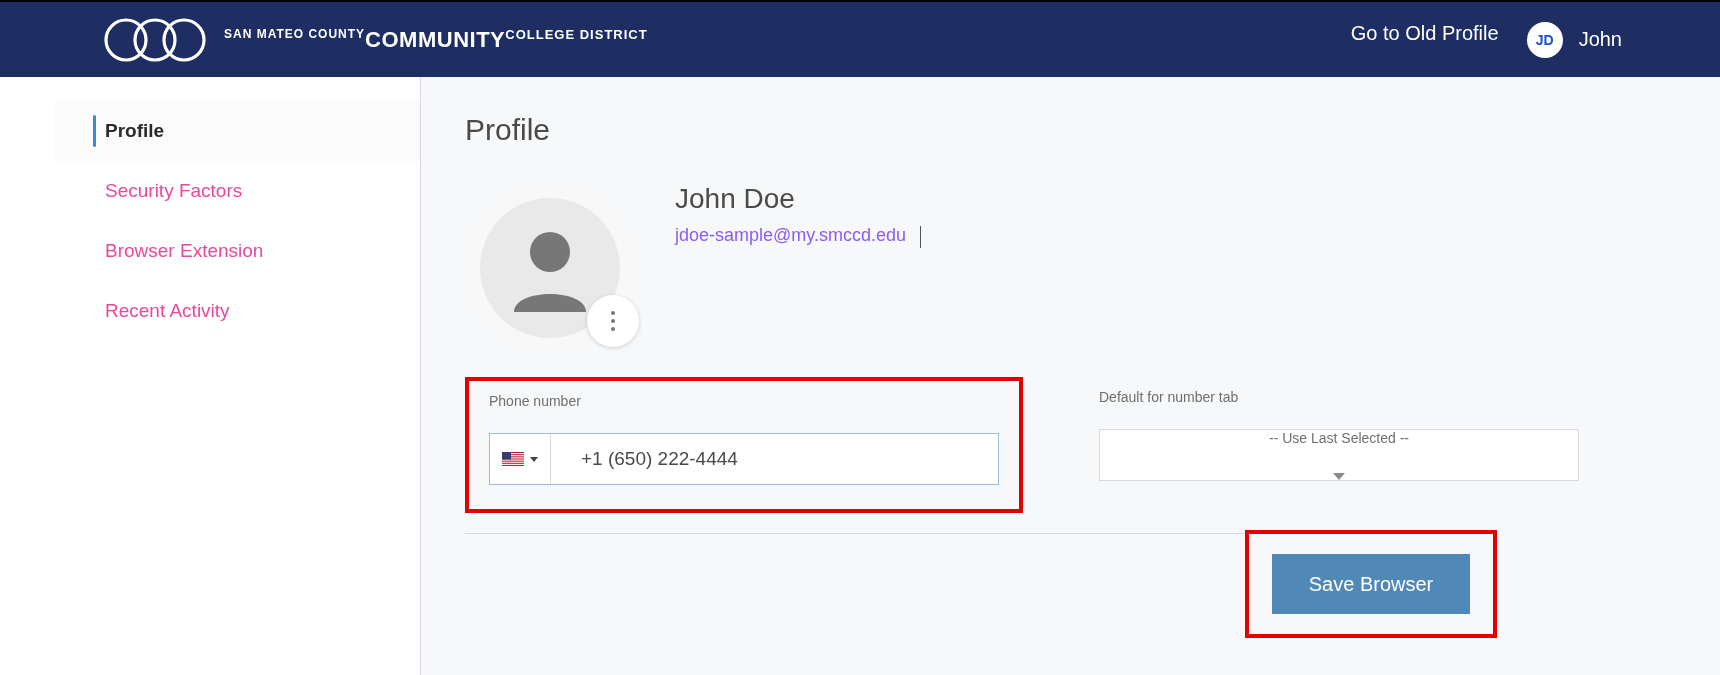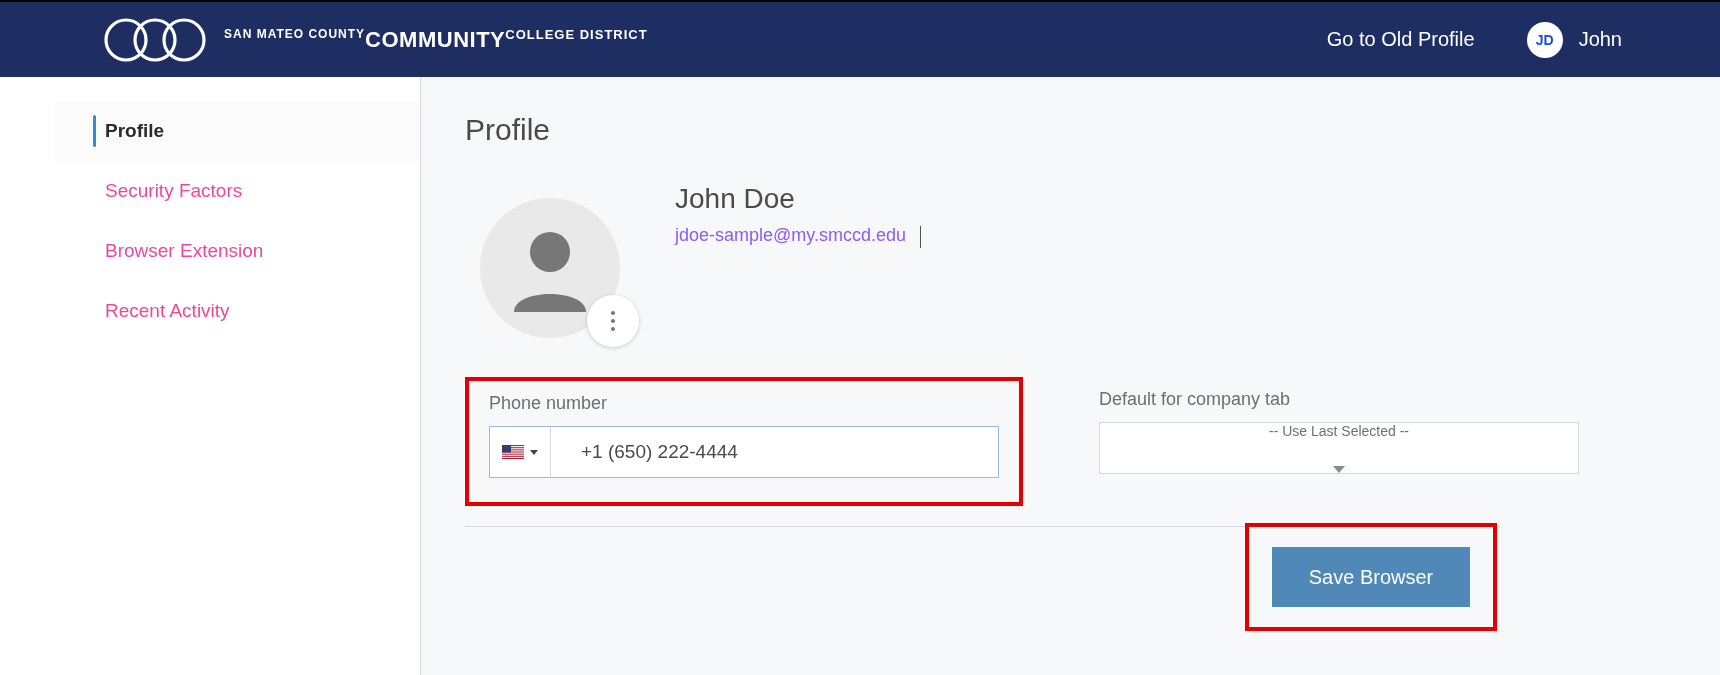--- a/index.html
+++ b/index.html
@@ -29,21 +29,21 @@
     align-items:center;
     padding:0 98px 0 100px;
   }
   .logo{display:flex;align-items:center;gap:14px;color:var(--white);}
   .logo-rings{width:110px;height:48px;}
   .logo-text{display:flex;flex-direction:row;line-height:1.05;}
   .lt-line1{font-size:12px;letter-spacing:1px;font-weight:600;}
   .lt-line2{font-size:22px;font-weight:700;letter-spacing:.5px;}
   .lt-line3{font-size:13px;letter-spacing:1px;font-weight:600;}
   .header-spacer{flex:1;}
-  .header-right{display:flex;align-items:center;gap:52px;color:var(--white);}
+  .header-right{display:flex;gap:28px;color:var(--white);}
   .old-profile-link{font-size:20px;}
   .avatar-chip{display:flex;align-items:center;gap:16px;}
   .avatar-circle{
     width:36px;height:36px;border-radius:50%;background:var(--white);
     color:#1d4ed8;display:flex;align-items:center;justify-content:center;
     font-size:14px;font-weight:600;
   }
   .avatar-name{font-size:20px;}
   
   .body{display:flex;height:calc(100% - 75px);}
@@ -90,21 +90,21 @@
   .profile-meta{display:flex;flex-direction:column;gap:10px;}
   .profile-name{font-size:28px;color:#4a4a4a;}
   .profile-email{font-size:18px;color:#8b5cf6;}
   .cursor-pipe{display:inline-block;width:1px;height:22px;background:#555;margin-left:10px;vertical-align:middle;}
   .form-row{display:flex;gap:76px;margin-top:0;}
   .highlight-box{
     border:4px solid var(--highlight);
     padding:12px 20px 24px 20px;
     width:510px;
   }
-  .field-label{font-size:18px;color:#6f6f6f;margin-bottom:12px;display:block;}
+  .field-label{font-size:14px;color:#6f6f6f;margin-bottom:24px;display:block;}
   .phone-field{
     display:flex;align-items:stretch;
     border:1px solid var(--field-blue);background:var(--white);height:50px;
   }
   .flag-btn{
     width:60px;border-right:1px solid var(--border);
     display:flex;align-items:center;justify-content:center;gap:6px;cursor:pointer;
   }
   .us-flag{width:22px;height:14px;}
   .caret{width:0;height:0;border-left:4px solid transparent;border-right:4px solid transparent;border-top:5px solid #444;}
@@ -226,21 +226,21 @@
                   </g>
               <rect width="9" height="7.5" fill="#3c3b6e"></rect>
             </svg>
             <span class="caret"></span>
           </div>
           <input class="phone-input" type="text" value="+1 (650) 222-4444" style="">
         </div>
       </div>
 
       <div class="company-col">
-        <span class="field-label">Default for company tab</span>
+        <span class="field-label">Default for number tab</span>
         <div class="select-field">
           <span>-- Use Last Selected --</span>
           <span class="chevron"></span>
         </div>
       </div>
     </div>
 
     <hr class="divider">
 
     <div class="save-wrap">

